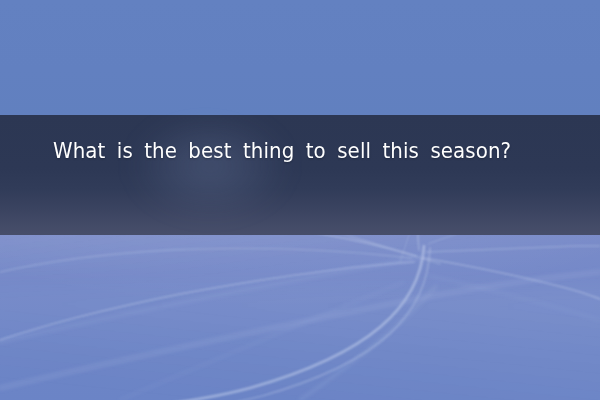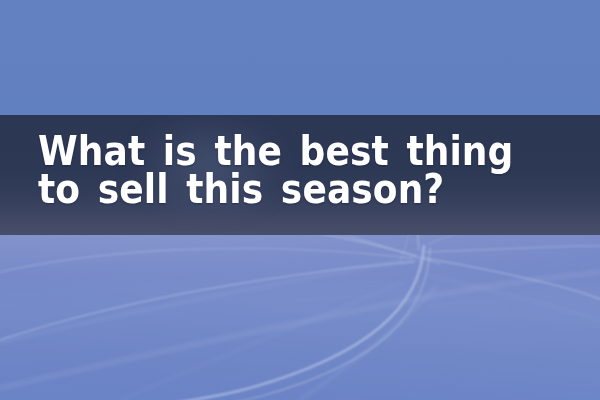--- a/index.html
+++ b/index.html
@@ -113,27 +113,27 @@
     top: -24px;
     width: 230px;
     height: 150px;
     border-radius: 50%;
     background: radial-gradient(closest-side, rgba(150,168,210,0.22), rgba(150,168,210,0) 70%);
     filter: blur(12px);
   }
 
   .caption-text {
     position: absolute;
-    left: 38px;
+    left: 53px;
     top: 132px;
     width: 520px;
     color: #ffffff;
-    font-size: 40px;
+    font-size: 22px;
     line-height: 38px;
-    font-weight: 700;
+    font-weight: 400;
     letter-spacing: 0.1px;
     word-spacing: 5px;
     font-stretch: condensed;
     white-space: pre-wrap;
     text-shadow: 0 1px 2px rgba(10,14,28,0.35);
   }
 </style>
 </head>
 <body>
 

